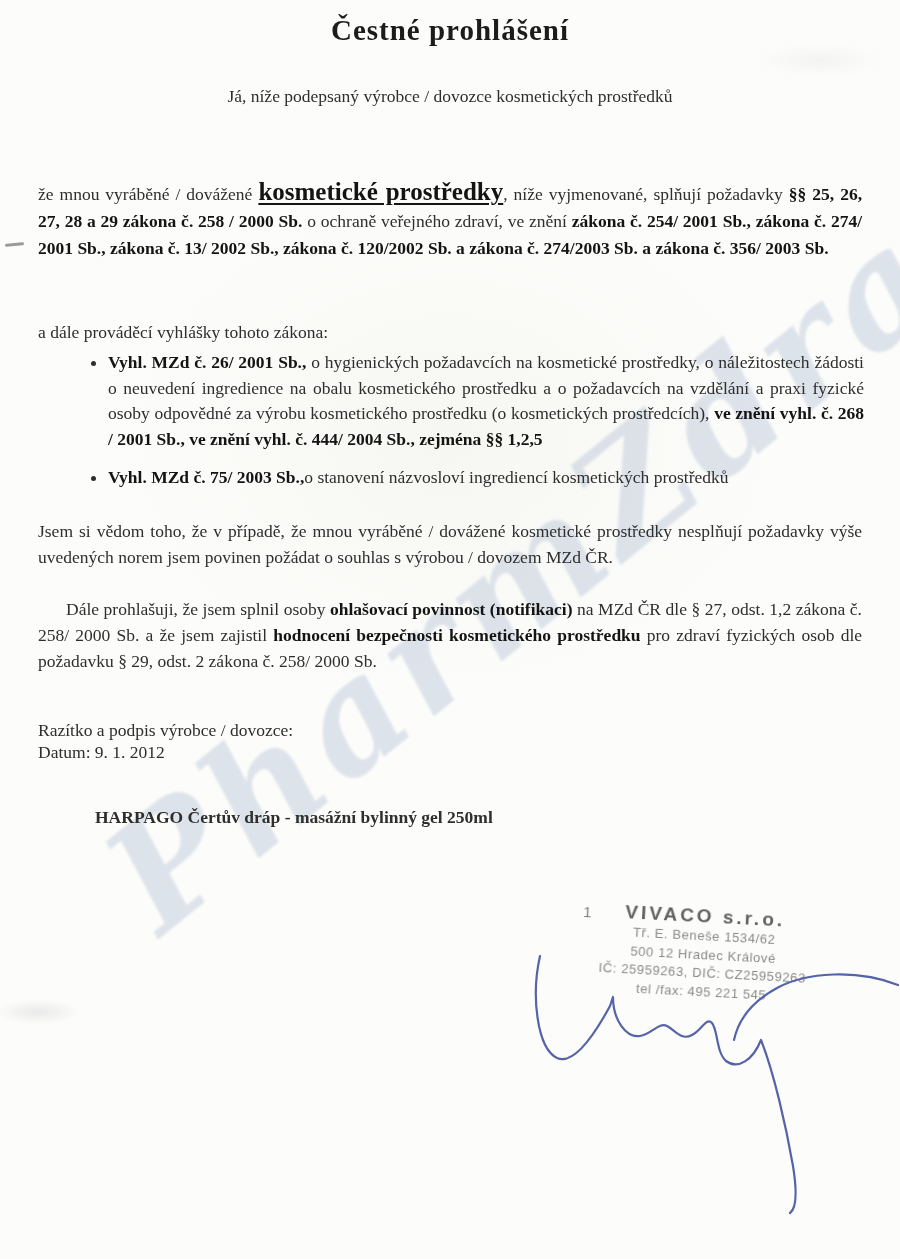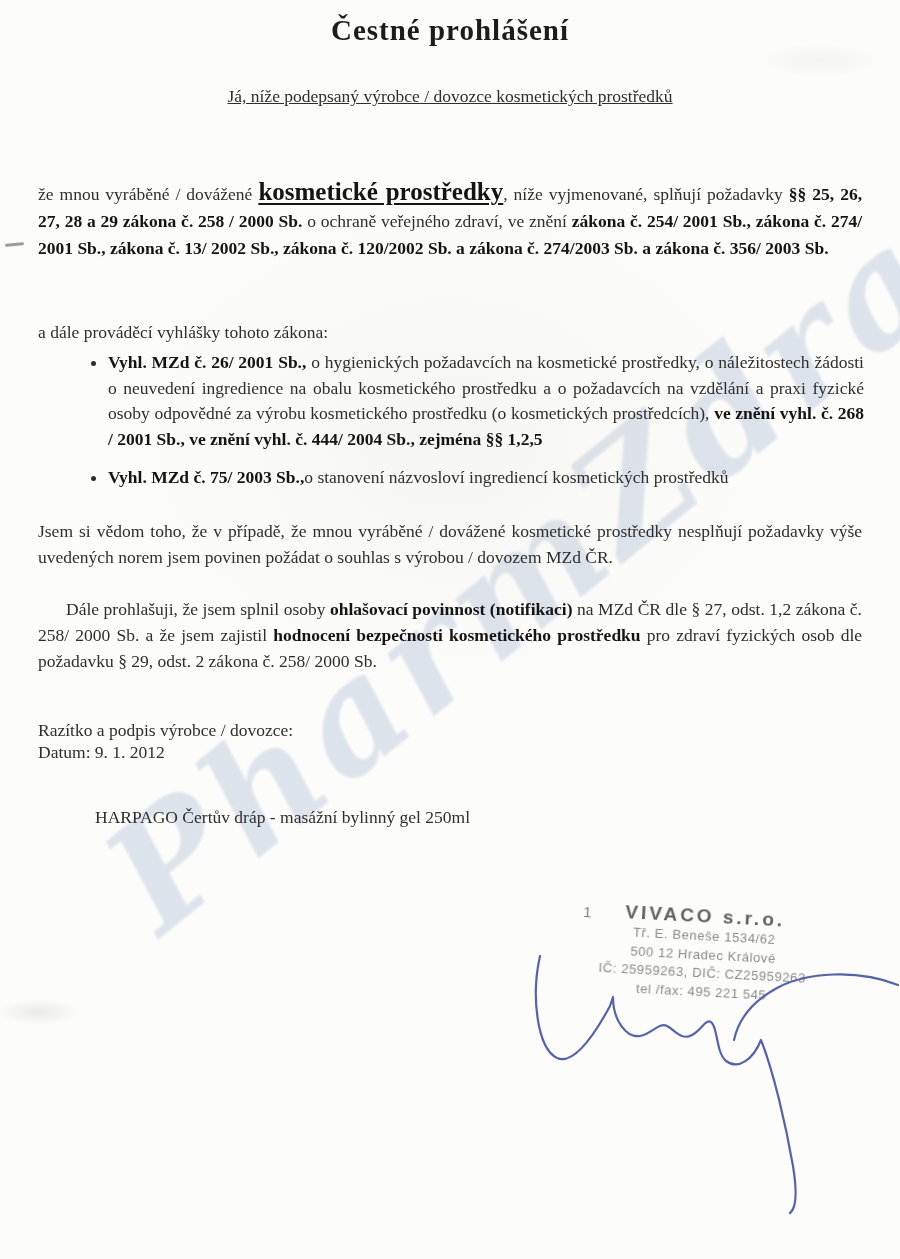--- a/index.html
+++ b/index.html
@@ -27,21 +27,21 @@
     opacity:.45;pointer-events:none;
     filter:blur(1px);
   }
   .title{
     left:0;right:0;top:14px;text-align:center;
     font-size:29px;font-weight:bold;letter-spacing:1px;color:#1c1c1c;
     margin:0;
   }
   .intro{
     left:0;right:0;top:86px;text-align:center;
-    font-size:17.5px;margin:0;text-decoration:underline;
+    font-size:17.5px;margin:0;
   }
   .declare{
     left:0;right:0;top:130px;text-align:center;
     font-size:18px;font-weight:bold;letter-spacing:2px;color:#1a1a1a;margin:0;
   }
   .body-block{left:38px;width:824px;font-size:17.5px;line-height:27px;text-align:justify;margin:0;}
   .para1{top:178px;}
   b,.b{font-weight:bold;color:#141414;}
   .kp{
     font-weight:bold;font-size:25px;color:#141414;
@@ -59,21 +59,21 @@
     margin:0;padding:0 0 0 36px;
     font-size:17.5px;line-height:25.5px;text-align:justify;
     list-style:disc outside;
   }
   .bullets li{margin:0 0 13px 0;}
   .para2{top:518px;line-height:26px;}
   .para3{top:596px;line-height:26px;text-indent:28px;}
   .plain-line{left:38px;font-size:17.5px;margin:0;}
   .razitko{top:720px;}
   .datum{top:742px;}
-  .product{left:95px;top:807px;font-size:17.5px;margin:0;}
+  .product{left:95px;top:807px;font-size:17.5px;margin:0;font-weight:bold;}
   .stamp{
     left:566px;top:898px;width:280px;
     text-align:center;
     transform:rotate(3deg);transform-origin:0 0;
     font-family:"Liberation Sans","DejaVu Sans",sans-serif;
     filter:blur(.4px);
   }
   .stamp-company{
     font-size:19px;font-weight:bold;letter-spacing:3px;color:#616161;
     white-space:nowrap;

